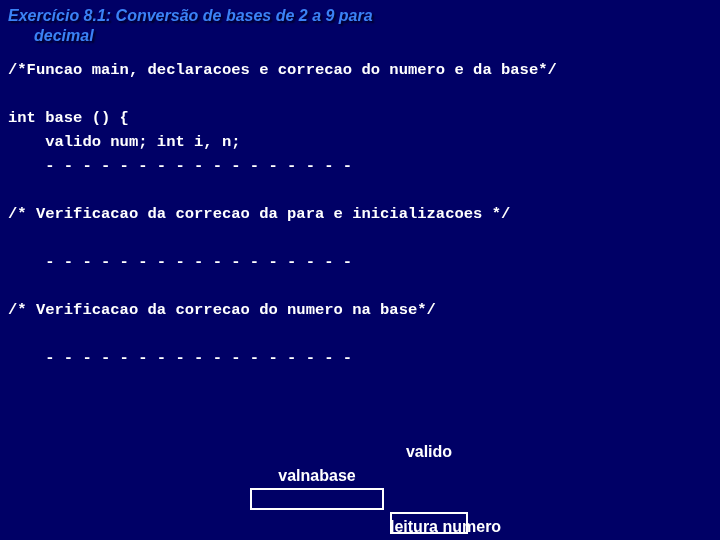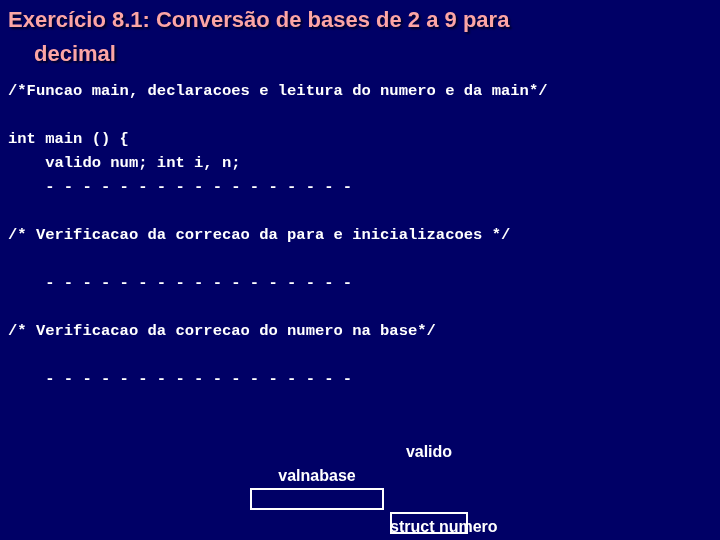--- a/index.html
+++ b/index.html
@@ -6,31 +6,31 @@
     margin: 0;
     padding: 0;
     width: 720px;
     height: 540px;
     background: #000066;
     font-family: Arial, "Helvetica Neue", sans-serif;
     overflow: hidden;
     position: relative;
   }
   .title {
-    color: #fca5a5;
+    color: #3b82f6;
     font-weight: bold;
-    font-size: 22px;
+    font-size: 16px;
     line-height: 1.25;
     padding: 6px 8px 4px 8px;
     text-shadow: 2px 2px 2px rgba(0,0,0,0.6);
+    font-style: italic;
   }
   .title .indent2 {
     padding-left: 26px;
     display: block;
-    margin-top: 6px;
   }
   .code {
     font-family: "Courier New", Courier, monospace;
     color: #ffffff;
     font-weight: bold;
     font-size: 15.5px;
     line-height: 1.55;
     padding: 8px 8px 0 8px;
     white-space: pre;
   }
@@ -74,23 +74,23 @@
   }
 </style>
 </head>
 <body>
 
 <div class="title">
   <span>Exercício 8.1: Conversão de bases de 2 a 9 para</span>
   <span class="indent2">decimal</span>
 </div>
 
-<div class="code"><span>/*Funcao main, declaracoes e leitura do numero e da main*/</span>
+<div class="code"><span>/*Funcao main, declaracoes e correcao do numero e da base*/</span>
 
-<span>int main () {</span>
+<span>int base () {</span>
 <span>    valido num; int i, n;</span>
 <span>    - - - - - - - - - - - - - - - - -</span>
 
 <span>/* Verificacao da correcao da para e inicializacoes */</span>
 
 <span>    - - - - - - - - - - - - - - - - -</span>
 
 <span>/* Verificacao da correcao do numero na base*/</span>
 
 <span>    - - - - - - - - - - - - - - - - -</span></div>
@@ -99,13 +99,13 @@
   <div class="field">
     <div class="flabel">valnabase</div>
     <div class="cell" style="width:130px"></div>
   </div>
   <div class="field">
     <div class="flabel">valido</div>
     <div class="cell" style="width:74px"></div>
   </div>
 </div>
 
-<div class="caption">struct numero</div>
+<div class="caption">leitura numero</div>
 
 </body></html>

